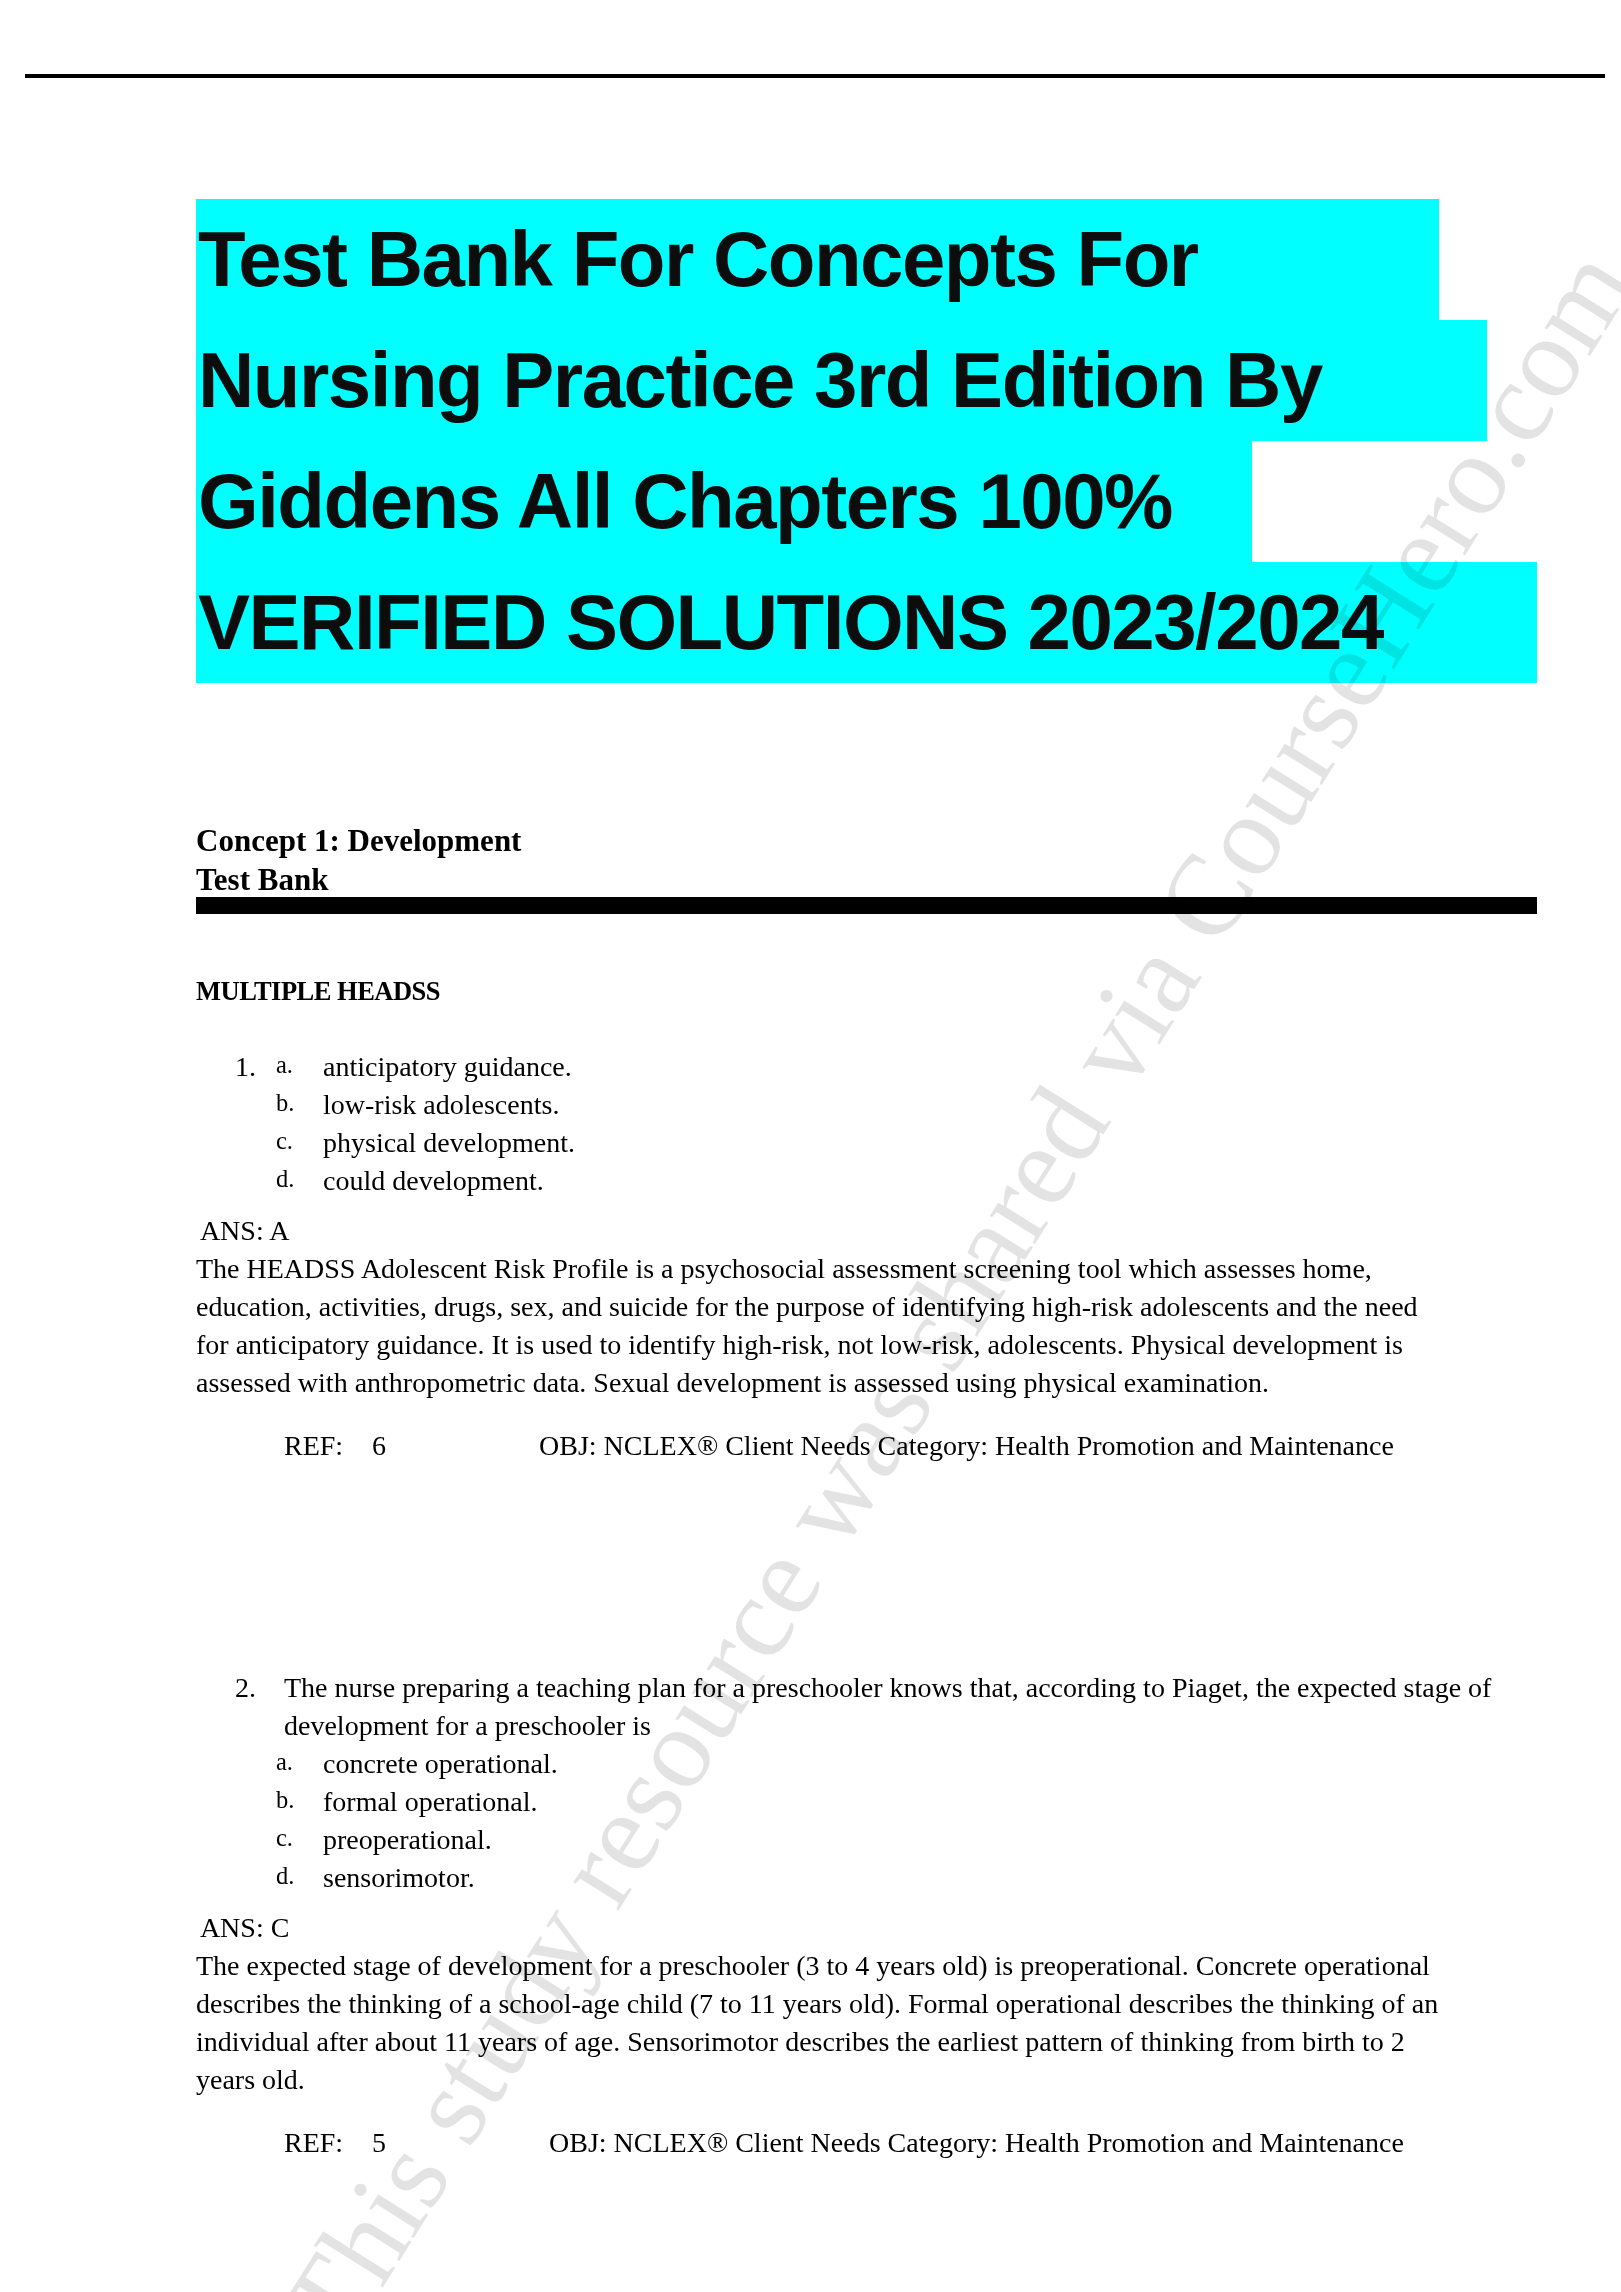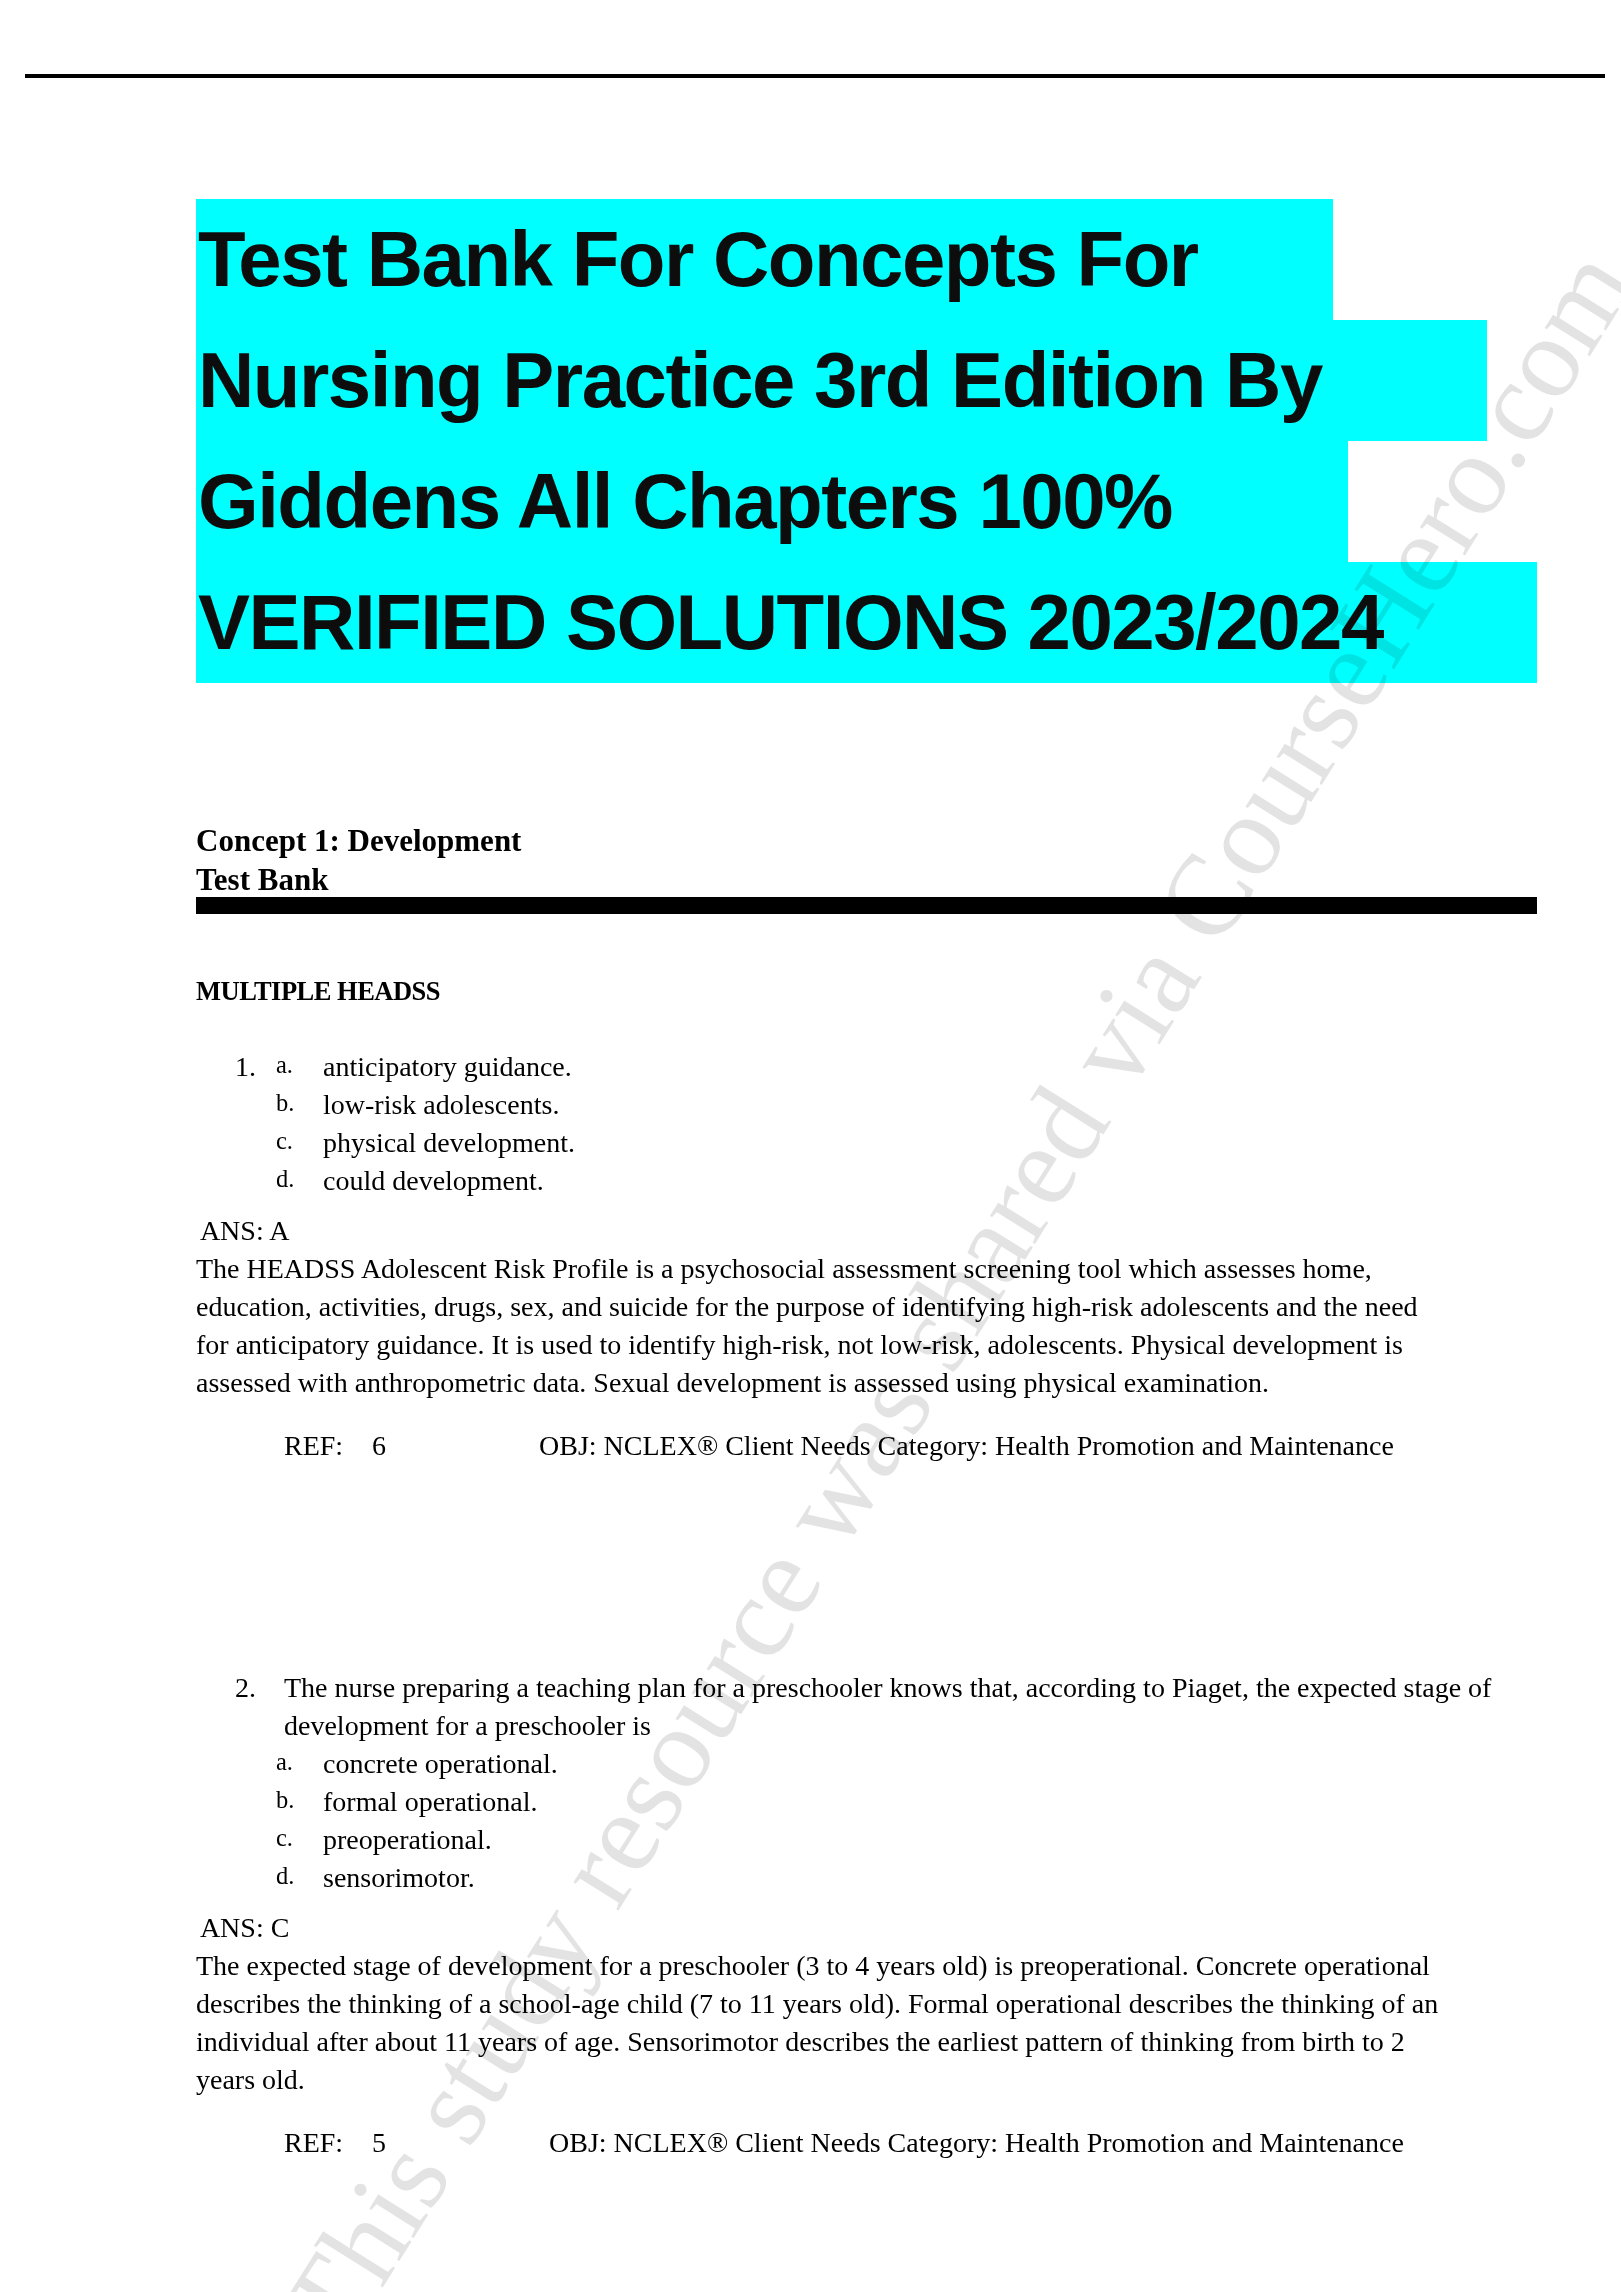--- a/index.html
+++ b/index.html
@@ -29,23 +29,23 @@
   .wm-text { position: absolute; left: 255px; top: 2294px; transform-origin: 0 0; transform: rotate(-58deg);
              font-family: "Liberation Serif", "DejaVu Serif", serif; font-size: 116px; color: rgba(0,0,0,0.11);
              white-space: nowrap; }
 </style>
 </head>
 <body>
 
 <div class="top-rule"></div>
 
 <div class="title-block">
-  <span class="title-line" style="width:1137px">Test Bank For Concepts For</span>
+  <span class="title-line" style="width:1243px">Test Bank For Concepts For</span>
   <span class="title-line" style="width:1291px">Nursing Practice 3rd Edition By</span>
-  <span class="title-line" style="width:1152px">Giddens All Chapters  100%</span>
+  <span class="title-line" style="width:1056px">Giddens All Chapters  100%</span>
   <span class="title-line" style="width:1341px">VERIFIED SOLUTIONS 2023/2024</span>
 </div>
 
 <div class="concept-head">
   <div>Concept 1: Development</div>
   <div>Test Bank</div>
 </div>
 
 <div class="thick-rule"></div>
 

